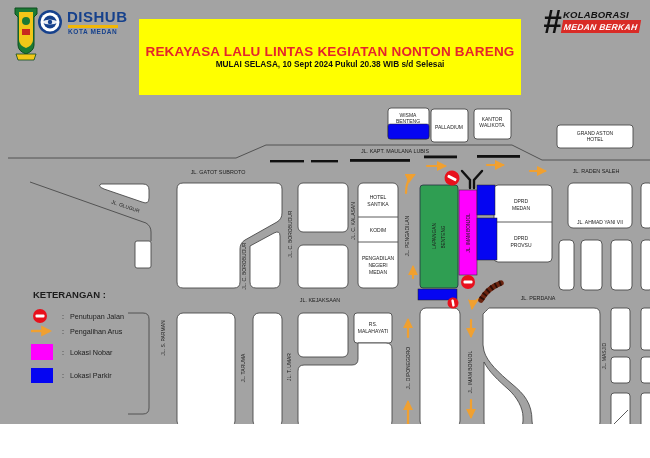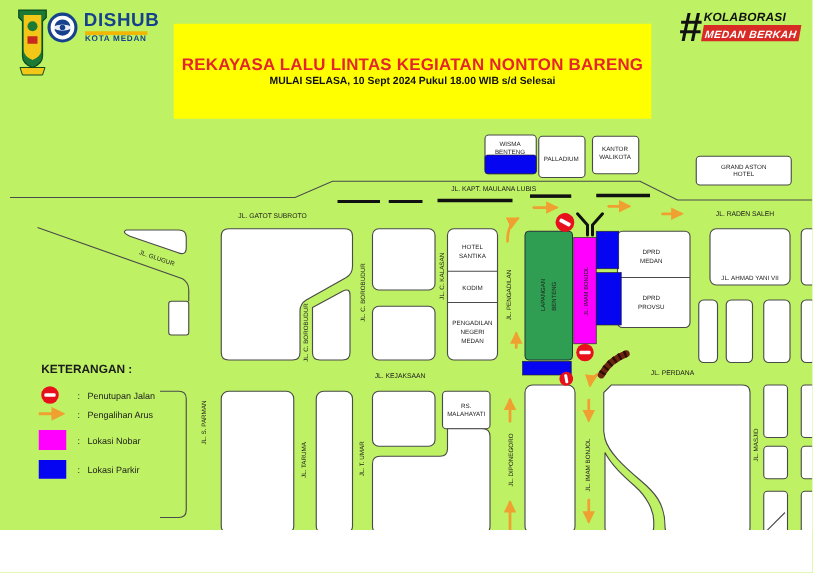--- a/index.html
+++ b/index.html
@@ -1,16 +1,16 @@
 <!DOCTYPE html>
 <html><head>
 <meta charset="utf-8">
 <style>
   html,body{margin:0;padding:0;background:#fff;}
-  #poster{position:relative;width:650px;height:424px;background:#bef264;overflow:hidden;
+  #poster{position:relative;width:650px;height:424px;background:#a3a3a3;overflow:hidden;
           font-family:"Liberation Sans",sans-serif;}
   
   .crest{position:absolute;left:12px;top:6px;}
   .dishub{position:absolute;left:37px;top:9px;display:flex;align-items:flex-start;}
   .dishub-text{margin-left:4px;line-height:1;}
   .dishub-main{font-size:15px;font-weight:bold;color:#16418c;letter-spacing:.5px;}
   .dishub-bar{width:50px;height:2.5px;background:#f2b705;margin:1px 0 1px 1px;}
   .dishub-sub{font-size:6.5px;font-weight:bold;color:#16418c;letter-spacing:.6px;margin-left:1px;}
   .ybox{position:absolute;left:139px;top:19px;width:382px;height:76px;background:#ffff00;
         display:flex;flex-direction:column;align-items:center;justify-content:center;text-align:center;}
@@ -49,21 +49,21 @@
     </svg>
     <div class="dishub-text">
       <div class="dishub-main">DISHUB</div>
       <div class="dishub-bar"></div>
       <div class="dishub-sub">KOTA MEDAN</div>
     </div>
   </div>
 
   <div class="ybox">
     <div class="ttl">REKAYASA LALU LINTAS KEGIATAN NONTON BARENG</div>
-    <div class="sub">MULAI SELASA, 10 Sept 2024 Pukul 18.00 WIB s/d Selesai</div>
+    <div class="sub">MULAI SELASA, 10 Sept 2024 Pukul 20.38 WIB s/d Selesai</div>
   </div>
 
   <div class="kolab">
     <div class="kolab-hash">#</div>
     <div class="kolab-top">KOLABORASI</div>
     <div class="kolab-badge">
       <span>MEDAN BERKAH</span>
     </div>
   </div>
 

